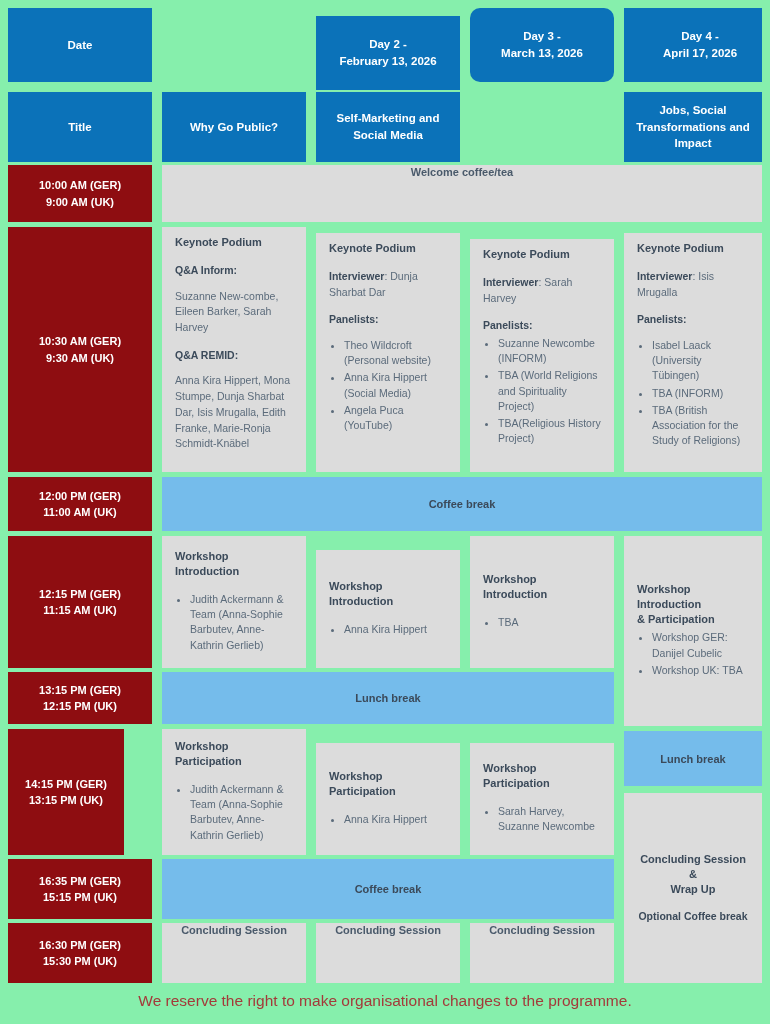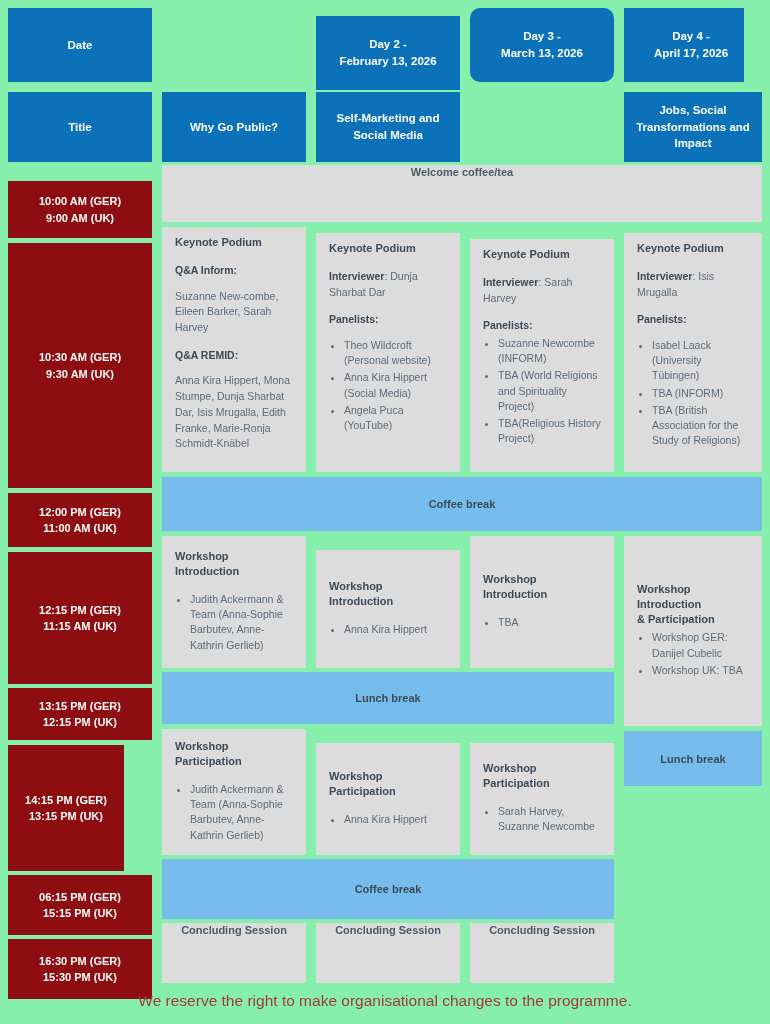--- a/index.html
+++ b/index.html
@@ -47,21 +47,20 @@
     background: #8e0d11;
     color: #ffffff;
     font-weight: bold;
     font-size: 11px;
     line-height: 1.5;
     display: flex;
     align-items: center;
     justify-content: center;
     text-align: center;
     padding: 4px 4px;
-    margin-top: 16px;
   }
   .c-grey {
     background: #dcdcdc;
     color: #4a5a6b;
     font-size: 10.5px;
     line-height: 1.45;
   }
   .c-blue {
     background: #75bceb;
     color: #3b4a5a;
@@ -155,21 +154,21 @@
         <span class="nl">Day 2 -</span>
         <span class="nl">February 13, 2026</span>
       </span>
     </div>
     <div class="cell c-head" style="left:462px;top:0px;   width:144px; height:74px;border-radius:10px;">
       <span>
         <span class="nl">Day 3 -</span>
         <span class="nl">March 13, 2026</span>
       </span>
     </div>
-    <div class="cell c-head" style="left:616px;top:0px;   width:120px; height:74px;padding-left:20px;">
+    <div class="cell c-head" style="left:616px;top:0px;   width:138px; height:74px;padding-left:20px;">
       <span>
         <span class="nl">Day 4 -</span>
         <span class="nl">April 17, 2026</span>
       </span>
     </div>
 
     <div class="cell c-head" style="left:0px;  top:84px;  width:144px; height:70px;">
       <span>Title</span>
     </div>
     <div class="cell c-head" style="left:154px;top:84px;  width:144px; height:70px;">
@@ -353,24 +352,33 @@
         <ul class="pts">
           <li>Sarah Harvey, Suzanne Newcombe</li>
         </ul>
       </div>
     </div>
 
     <div class="cell c-blue" style="left:616px;top:723px; width:138px; height:55px;">
       <span>Lunch break</span>
     </div>
 
+    <div class="cell c-grey" style="left:616px;top:785px; width:138px; height:190px;">
+      <div class="pad vcenter" style="text-align:center;">
+        <div class="ttl">
+          <span class="nl">Concluding Session &amp;</span>
+          <span class="nl">Wrap Up</span>
+        </div>
+        <div class="sub" style="margin-bottom:0;">Optional Coffee break</div>
+      </div>
+    </div>
 
     <div class="cell c-time" style="left:0px;  top:851px; width:144px; height:60px;">
       <span>
-        <span class="nl">06:15 PM (GER)</span>
+        <span class="nl">16:35 PM (GER)</span>
         <span class="nl">15:15 PM (UK)</span>
       </span>
     </div>
     <div class="cell c-blue" style="left:154px;top:851px; width:452px; height:60px;">
       <span>Coffee break</span>
     </div>
 
     <div class="cell c-time" style="left:0px;  top:915px; width:144px; height:60px;">
       <span>
         <span class="nl">16:30 PM (GER)</span>

